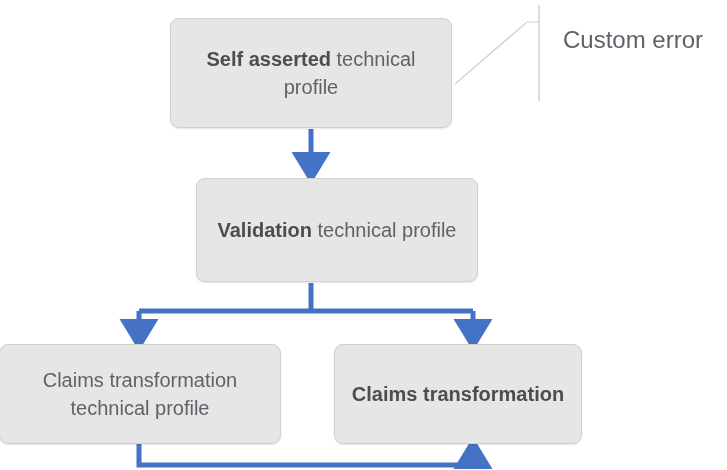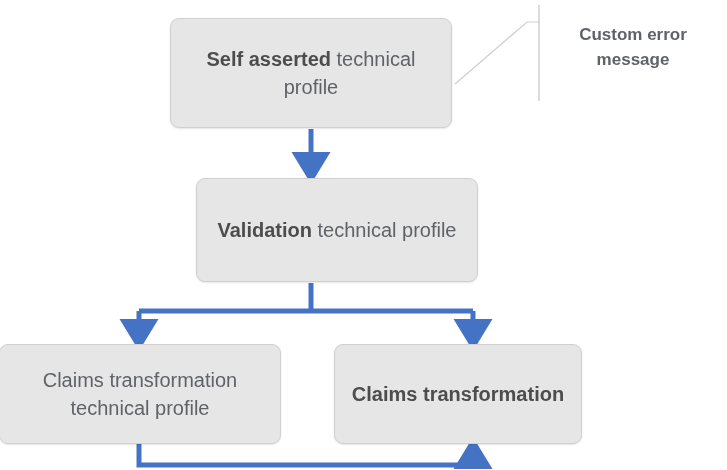--- a/index.html
+++ b/index.html
@@ -53,23 +53,23 @@
   #node-claims-tp       { left: -1px;  top: 344px; width: 282px; height: 100px; }
   #node-claims-xform    { left: 334px; top: 344px; width: 248px; height: 100px; }
 
   #callout-label {
     position: absolute;
     left: 553px;
     top: 23px;
     width: 160px;
     text-align: center;
     color: #5f6368;
-    font-size: 17px;
+    font-size: 24px;
     line-height: 1.45;
-    font-weight: bold;
+    font-weight: normal;
   }
 </style>
 </head>
 <body>
 
 <div id="stage">
 
   <svg id="diagram-svg" viewBox="0 0 727 470" xmlns="http://www.w3.org/2000/svg">
     <defs>
       <marker id="arrow-blue" markerWidth="9" markerHeight="9" refX="3.2" refY="4.5" orient="auto" markerUnits="strokeWidth">
@@ -110,16 +110,15 @@
   <div class="node" id="node-claims-tp">
     <span class="t-normal">Claims transformation technical profile</span>
   </div>
 
   <div class="node" id="node-claims-xform">
     <span class="t-strong">Claims transformation</span>
   </div>
 
   <div id="callout-label">
     <div>Custom error</div>
-    <div>message</div>
   </div>
 
 </div>
 
 </body></html>

